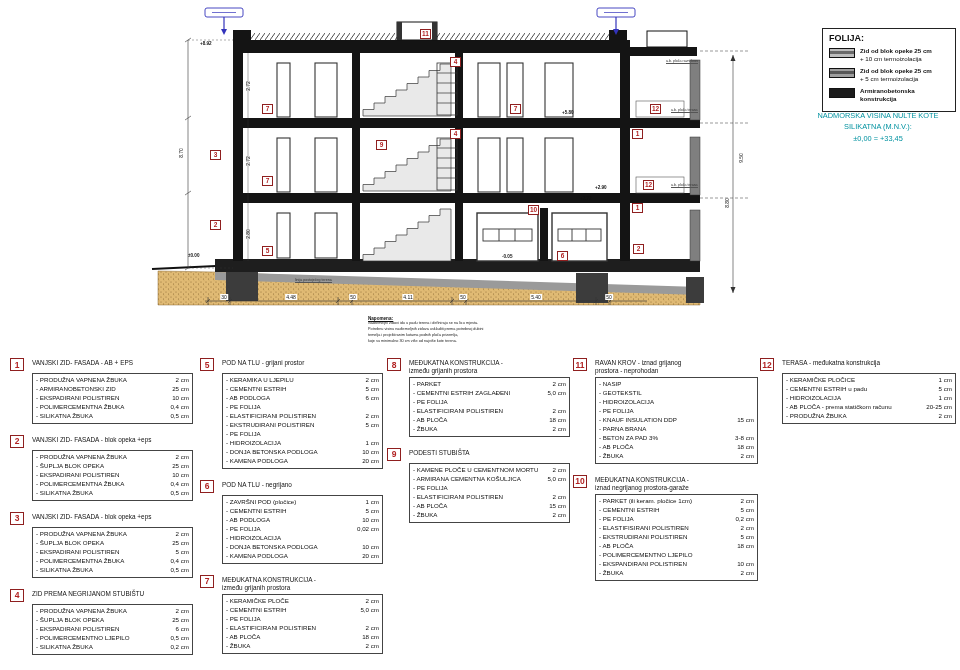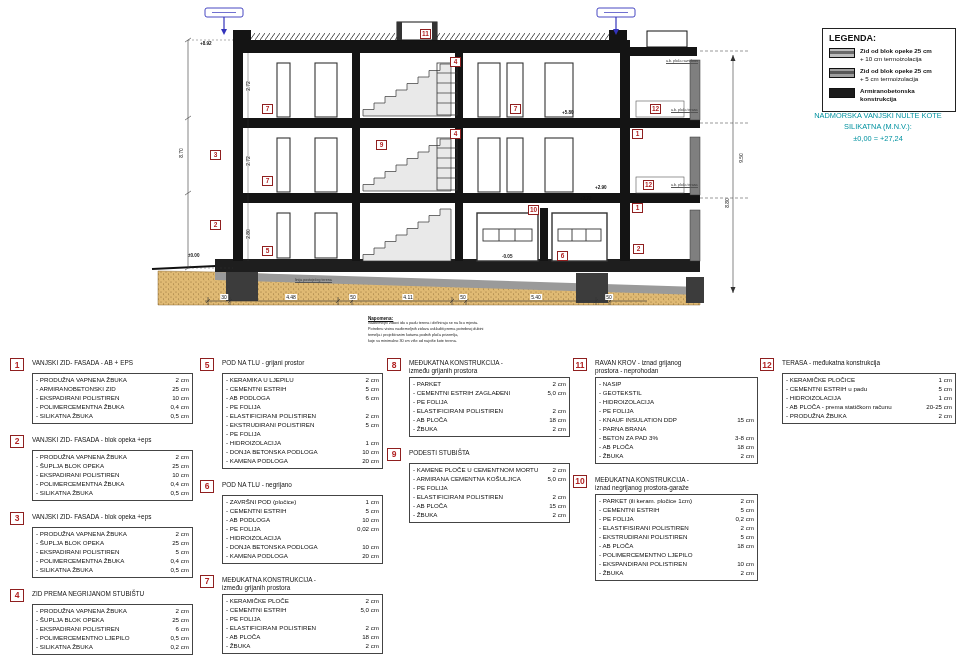--- a/index.html
+++ b/index.html
@@ -242,21 +242,21 @@
       <div id="note-lines">
           <div class="note-line">Nadtemeljni zidovi idu u padu terena i definiraju se na licu mjesta.</div>
           <div class="note-line">Potrebnu visinu nadtemeljnih zidova uskladiti prema potrebnoj dubini</div>
           <div class="note-line">temelja i projektiranim kotama podnih ploča prizemlja,</div>
           <div class="note-line">koje su minimalno 30 cm više od najviše kote terena.</div>
         </div>
     </div>
   </div>
 
   <div class="legend">
-    <div class="legend-title">LEGENDA:</div>
+    <div class="legend-title">FOLIJA:</div>
     <div id="legend-items">
         <div class="leg-item">
           <div class="leg-sw sw-hatch10"></div>
           <div class="leg-txt">
             <div class="l1">Zid od blok opeke 25 cm</div>
             <div class="l2">+ 10 cm termoizolacija</div>
           </div>
         </div>
         <div class="leg-item">
           <div class="leg-sw sw-hatch5"></div>
@@ -269,23 +269,23 @@
           <div class="leg-sw sw-solid"></div>
           <div class="leg-txt">
             <div class="l1">Armiranobetonska</div>
             <div class="l2">konstrukcija</div>
           </div>
         </div>
       </div>
   </div>
 
   <div class="elev-note">
-    <div>NADMORSKA VANJSKI NULTE KOTE</div>
+    <div>NADMORSKA VISINA NULTE KOTE</div>
     <div>SILIKATNA (M.N.V.):</div>
-    <div>±0,00 = +27,24</div>
+    <div>±0,00 = +33,45</div>
   </div>
 
   <div class="tables">
     <div class="tcol" id="col-0" style="left:10px;width:183px;">
         <div class="spec">
           <div class="spec-num">1</div>
           <div class="spec-title">VANJSKI ZID- FASADA - AB + EPS</div>
           <div class="spec-body">
             <div class="spec-row">
               <span class="lbl">- PRODUŽNA VAPNENA ŽBUKA</span>

